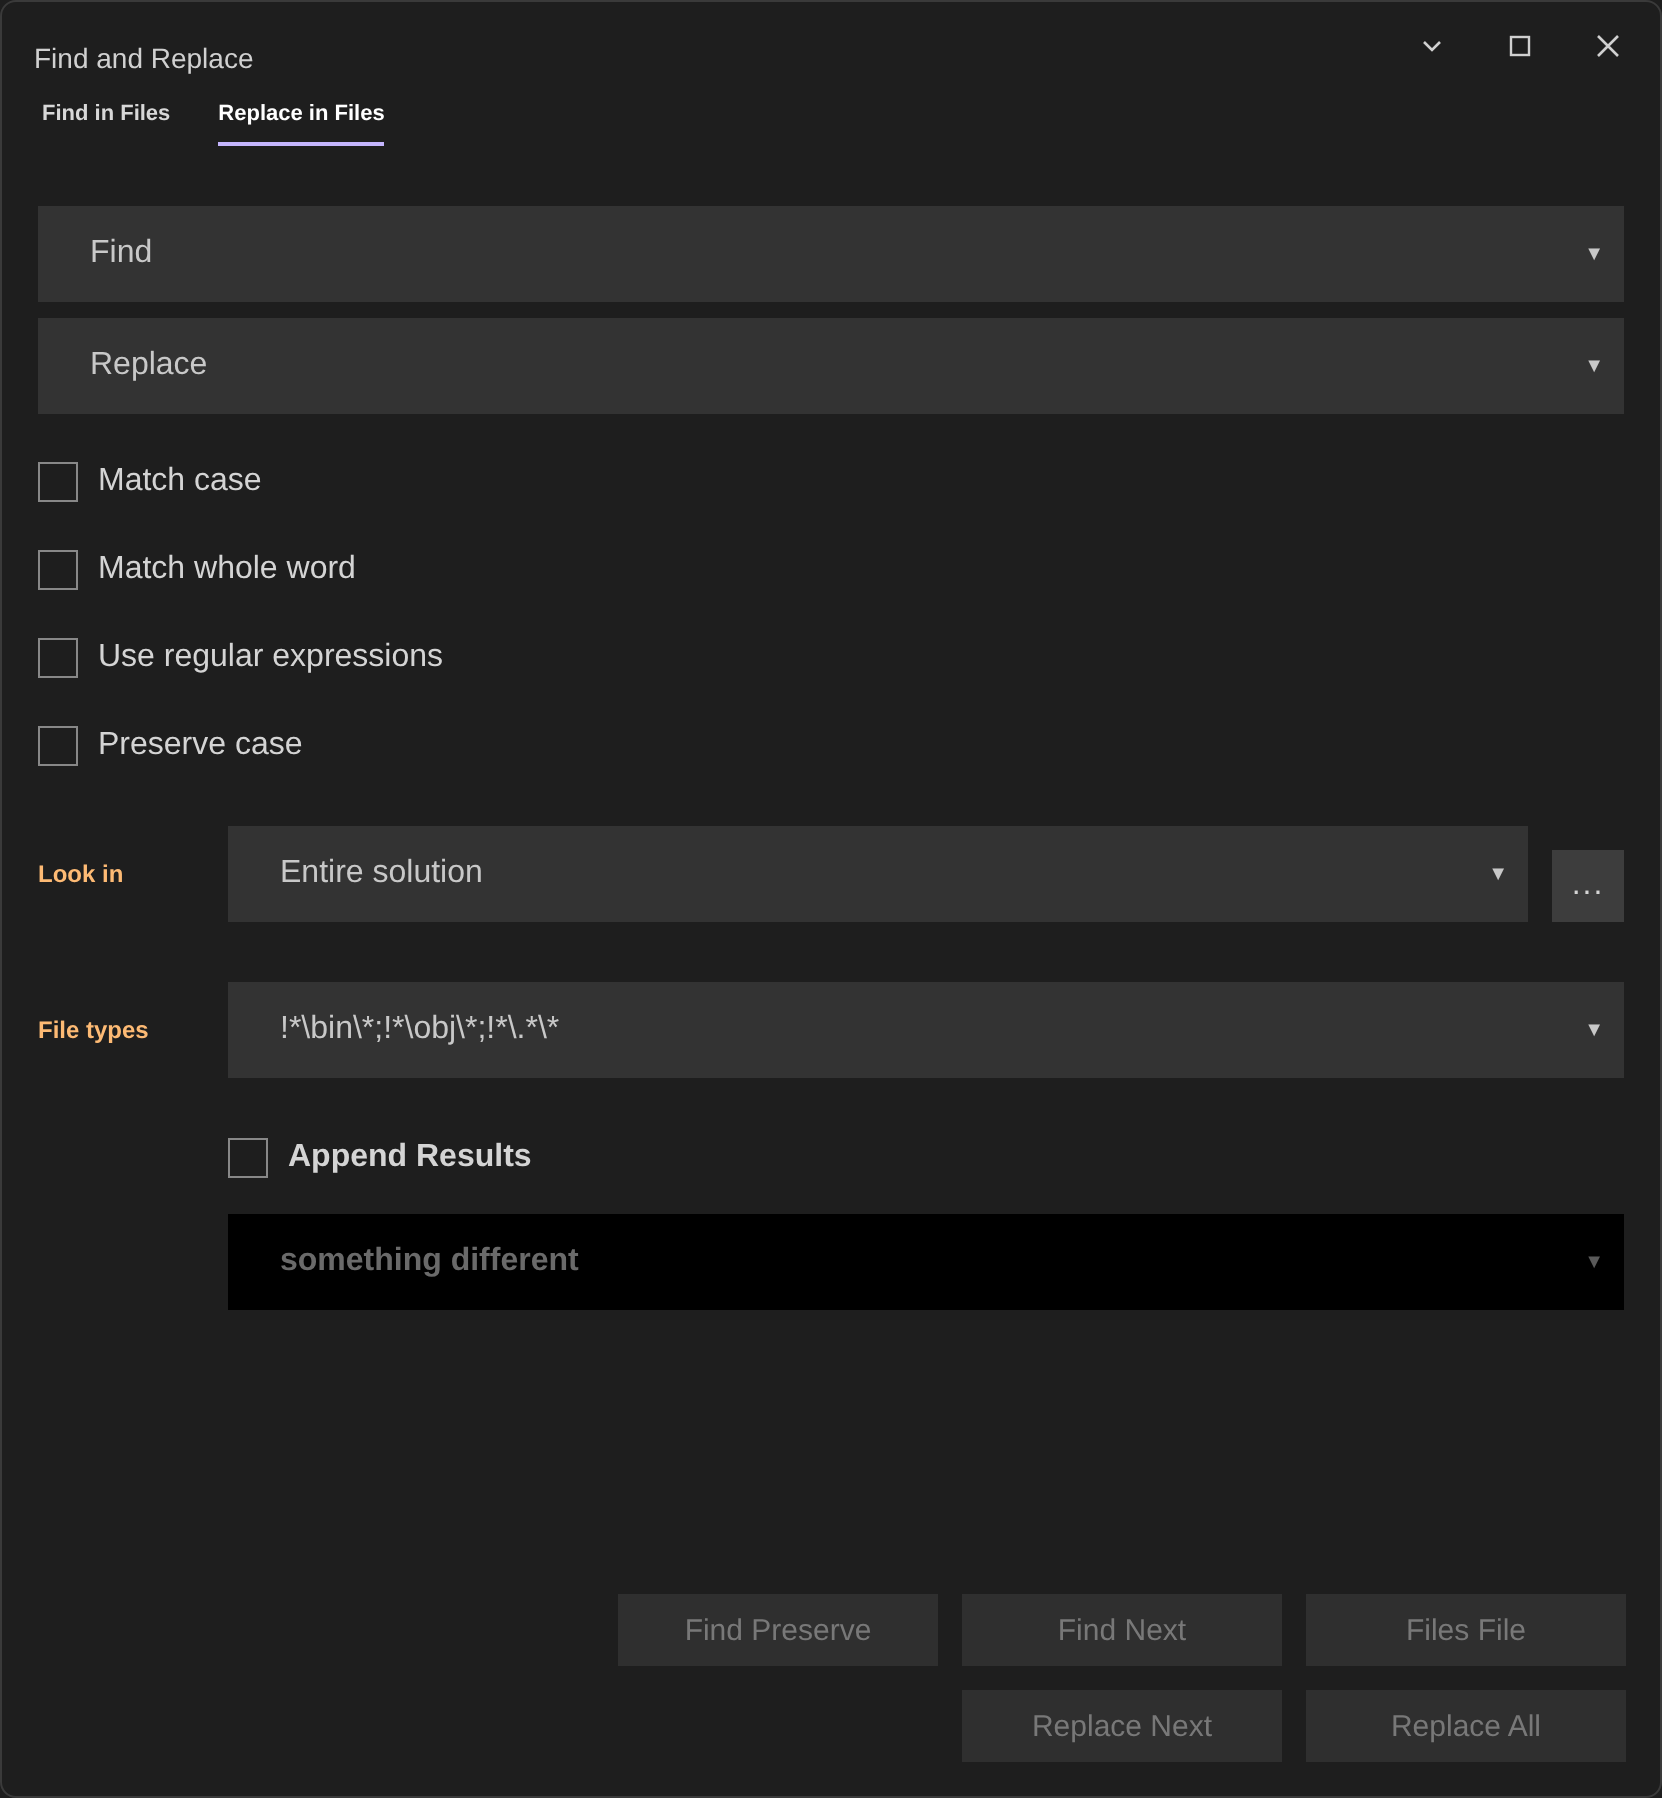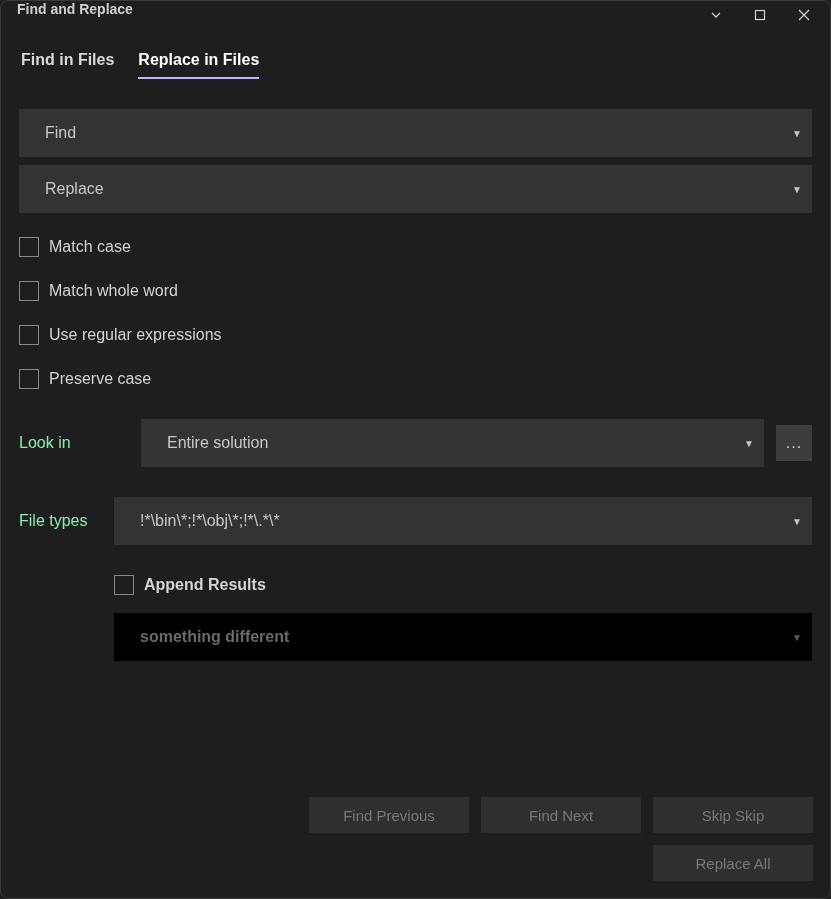--- a/index.html
+++ b/index.html
@@ -11,25 +11,24 @@
     body {
       background: #1e1e1e;
       width: 831px;
       height: 899px;
       overflow: hidden;
       border: 1px solid #3a3a3a;
       border-radius: 8px;
     }
     .titlebar {
       display: flex;
-      align-items: flex-start;
+      align-items: flex-end;
       height: 36px;
       padding: 0 8px 0 16px;
       color: #d0d0d0;
-      font-weight: bold;
     }
     .titlebar-title {
       font-size: 14px;
       flex: 1;
     }
     .titlebar-controls {
       display: flex;
       gap: 8px;
     }
     .titlebar-btn {
@@ -42,21 +41,21 @@
       color: #d0d0d0;
     }
     .tabs {
       display: flex;
       padding: 14px 20px 0 20px;
       gap: 24px;
       border-bottom: none;
     }
     .tab {
       color: #d8d8d8;
-      font-size: 16px;
+      font-size: 11px;
       font-weight: 600;
       padding-bottom: 8px;
       cursor: pointer;
       border-bottom: 2px solid transparent;
     }
     .tab.active {
       color: #ffffff;
       border-bottom: 2px solid #c4b5fd;
     }
     .content {
@@ -106,32 +105,32 @@
       font-size: 15px;
       line-height: 1;
     }
     .field-row {
       display: flex;
       align-items: center;
       margin-top: 30px;
     }
     .field-label {
       width: 95px;
-      color: #86efac;
-      font-size: 16px;
+      color: #fdba74;
+      font-size: 12px;
       flex-shrink: 0;
+      font-weight: bold;
     }
     .field-content {
       flex: 1;
     }
     .lookin-row {
       display: flex;
       gap: 12px;
-      align-items: center;
-      margin-left: 27px;
+      align-items: flex-end;
     }
     .lookin-row .combo {
       margin-bottom: 0;
     }
     .browse-btn {
       width: 36px;
       height: 36px;
       background: #3d3d3d;
       display: flex;
       align-items: center;
@@ -275,20 +274,21 @@
     <div class="combo disabled-combo">
       <span>something different</span>
       <span class="arrow">▼</span>
     </div>
   </div>
 
 </div>
 
 <div class="button-area">
   <div class="button-row">
-    <div class="action-btn">Find Previous</div>
+    <div class="action-btn">Find Preserve</div>
     <div class="action-btn">Find Next</div>
-    <div class="action-btn">Skip Skip</div>
+    <div class="action-btn">Files File</div>
   </div>
   <div class="button-row">
+    <div class="action-btn">Replace Next</div>
     <div class="action-btn">Replace All</div>
   </div>
 </div>
 
 </body></html>

